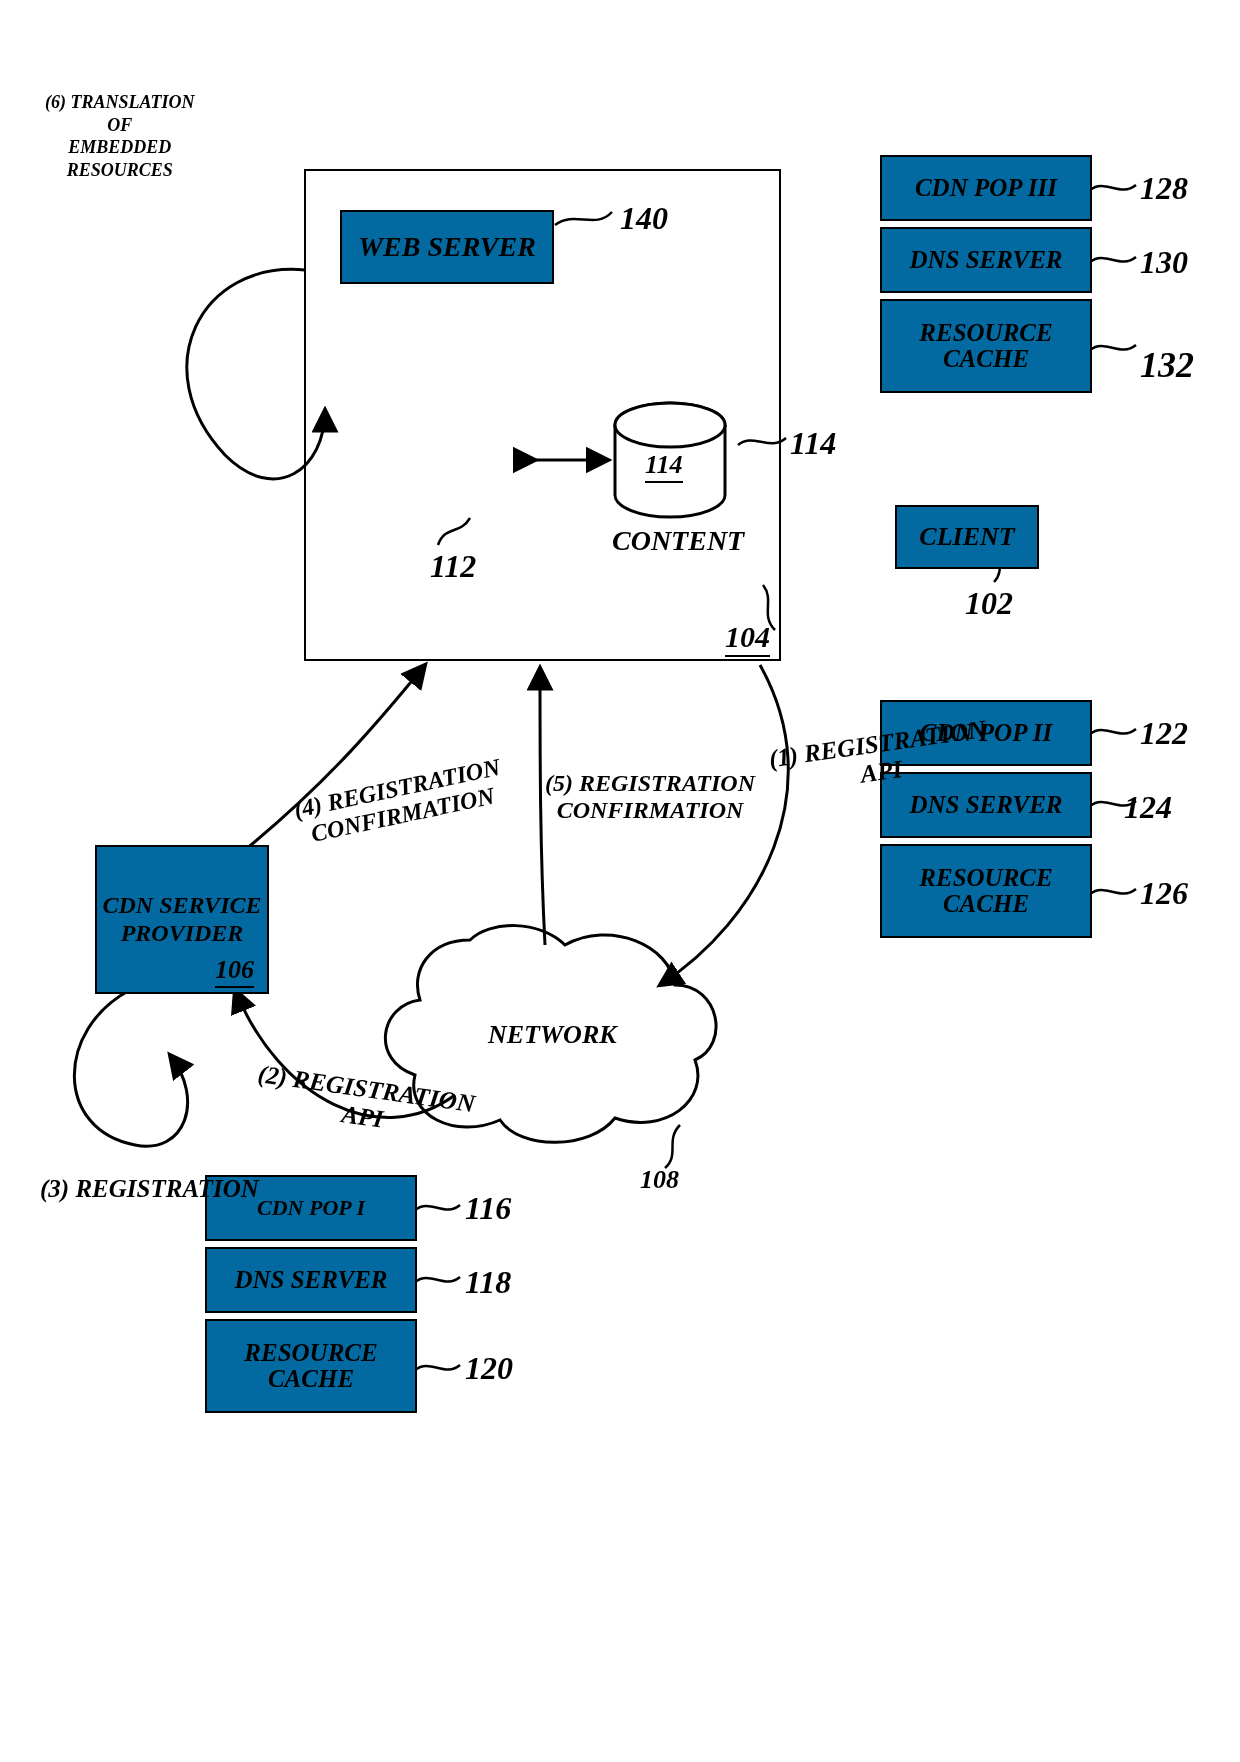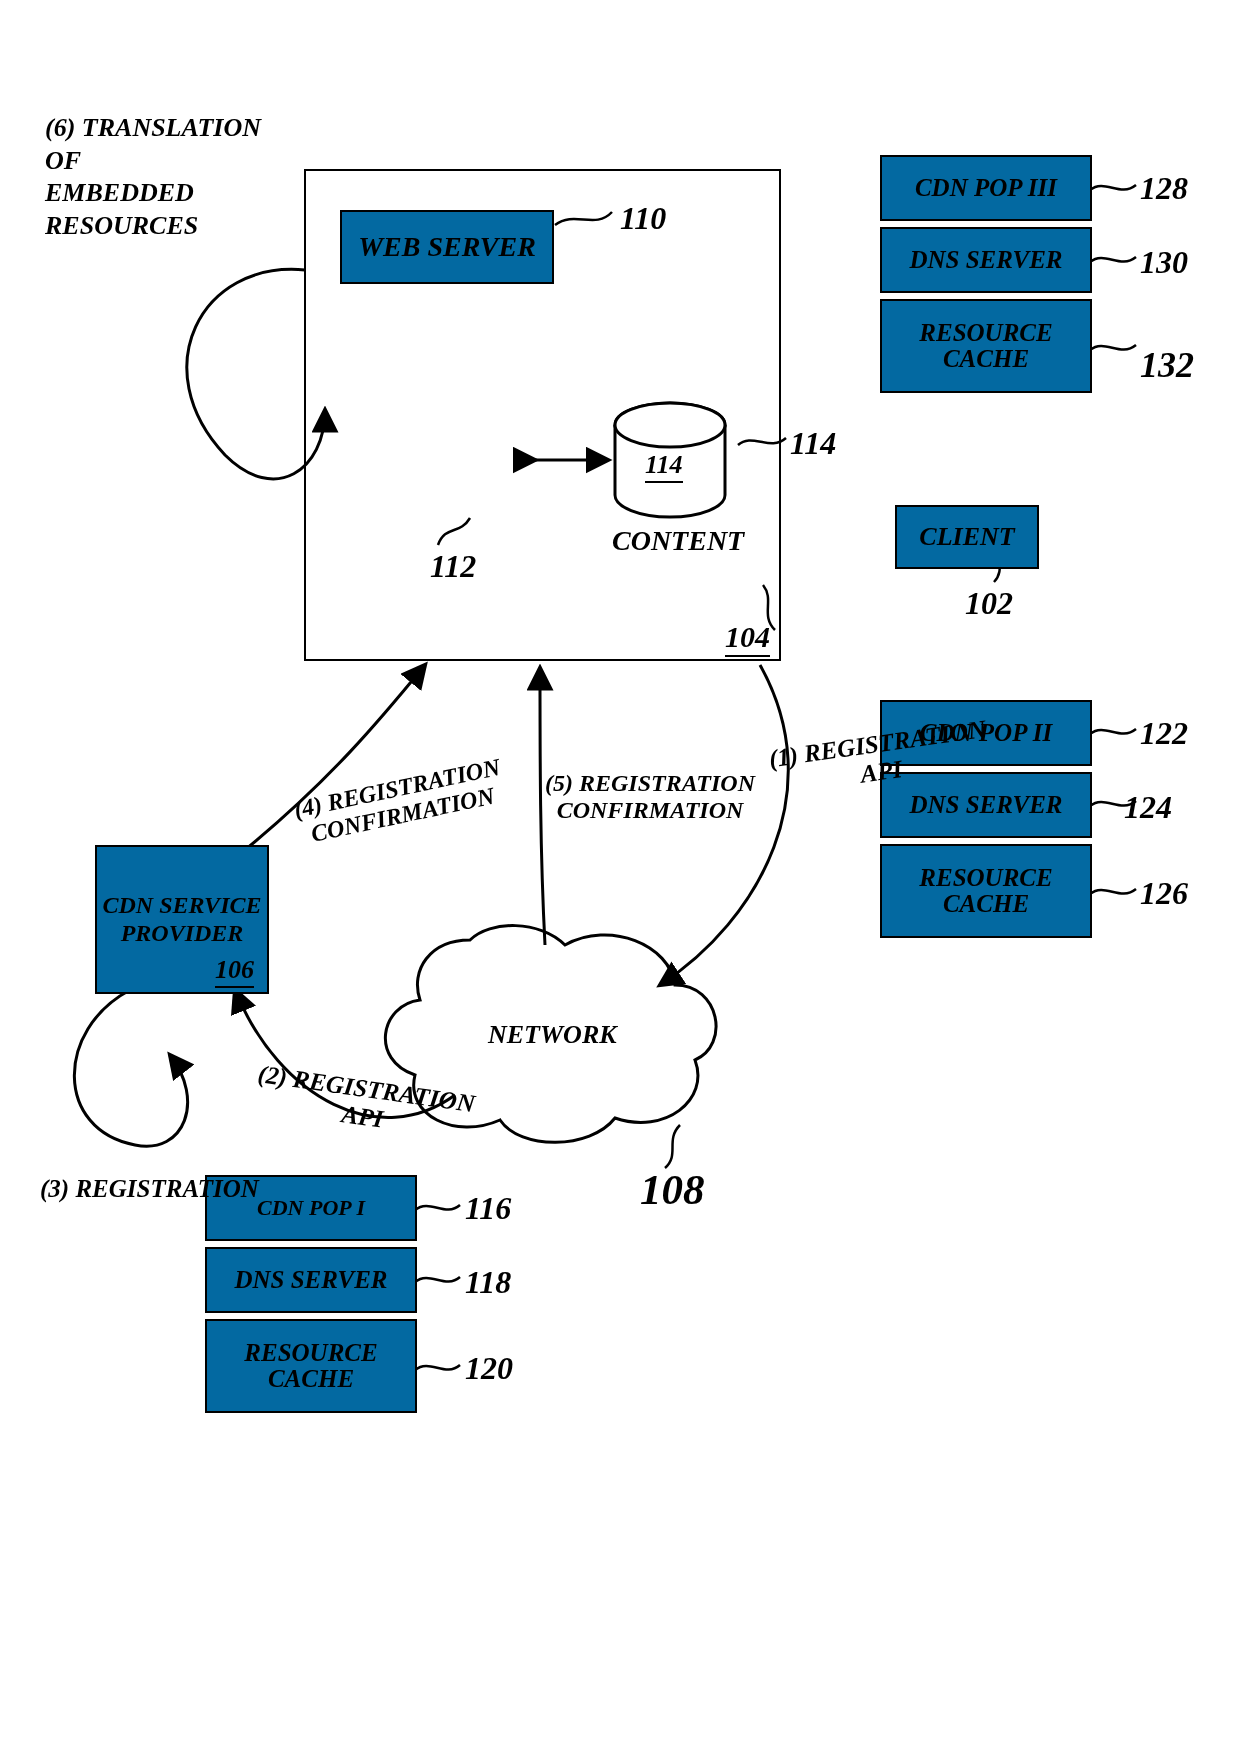--- a/index.html
+++ b/index.html
@@ -69,36 +69,36 @@
     <path d="M1090,734 C1105,722 1120,742 1136,729"></path>
     <path d="M1090,806 C1105,794 1120,814 1136,801"></path>
     <path d="M1090,894 C1105,882 1120,902 1136,889"></path>
     <path d="M415,1210 C430,1198 445,1218 460,1205"></path>
     <path d="M415,1282 C430,1270 445,1290 460,1277"></path>
     <path d="M415,1370 C430,1358 445,1378 460,1365"></path>
   </g>
 </svg>
 
 <div class="abs box" style="left:340px;top:210px;width:210px;height:70px;font-size:28px">WEB SERVER</div>
-<div class="abs ref" style="left:620px;top:200px;font-size:32px">110</div>
+<div class="abs ref" style="left:620px;top:200px;font-size:32px">140</div>
 
 <div class="abs ref" style="left:430px;top:548px;font-size:32px">112</div>
 
 <div class="abs lbl" style="left:645px;top:450px;font-size:26px"><span class="underlined">114</span></div>
 <div class="abs lbl" style="left:612px;top:525px;font-size:28px">CONTENT</div>
 <div class="abs ref" style="left:790px;top:425px;font-size:32px">114</div>
 
 <div class="abs lbl" style="left:725px;top:620px;font-size:30px"><span class="underlined">104</span></div>
 
 <div class="abs box" style="left:95px;top:845px;width:170px;height:145px;font-size:24px;line-height:1.15;white-space:pre">CDN SERVICE
 PROVIDER</div>
 <div class="abs lbl" style="left:215px;top:955px;font-size:26px"><span class="underlined">106</span></div>
 
 <div class="abs lbl" style="left:488px;top:1020px;font-size:26px">NETWORK</div>
-<div class="abs ref" style="left:640px;top:1165px;font-size:43px">108</div>
+<div class="abs ref" style="left:640px;top:1165px;font-size:26px">108</div>
 
 <div class="abs box" style="left:895px;top:505px;width:140px;height:60px;font-size:26px">CLIENT</div>
 <div class="abs ref" style="left:965px;top:585px;font-size:32px">102</div>
 
 <div class="abs box" style="left:880px;top:155px;width:208px;height:62px;font-size:25px">CDN POP III</div>
 <div class="abs box" style="left:880px;top:227px;width:208px;height:62px;font-size:25px">DNS SERVER</div>
 <div class="abs box" style="left:880px;top:299px;width:208px;height:90px;font-size:25px;line-height:1.05;white-space:pre">RESOURCE
 CACHE</div>
 <div class="abs ref" style="left:1140px;top:170px;font-size:32px">128</div>
 <div class="abs ref" style="left:1140px;top:244px;font-size:32px">130</div>
@@ -122,19 +122,19 @@
 
 <div class="abs lbl" style="left:770px;top:730px;font-size:25px;text-align:center;transform:rotate(-8deg);white-space:pre">(1) REGISTRATION
 API</div>
 <div class="abs lbl" style="left:255px;top:1075px;font-size:25px;text-align:center;transform:rotate(8deg);white-space:pre">(2) REGISTRATION
 API</div>
 <div class="abs lbl" style="left:40px;top:1175px;font-size:25px">(3) REGISTRATION</div>
 <div class="abs lbl" style="left:295px;top:775px;font-size:24px;text-align:center;transform:rotate(-12deg);white-space:pre">(4) REGISTRATION
 CONFIRMATION</div>
 <div class="abs lbl" style="left:545px;top:770px;font-size:24px;text-align:center;white-space:pre">(5) REGISTRATION
 CONFIRMATION</div>
-<div class="abs lbl" style="left:45px;top:112px;font-size:26px;white-space:pre;line-height:1.25">(6) TRANSLATION
+<div class="abs lbl" style="left:45px;top:91px;font-size:18px;text-align:center;white-space:pre;line-height:1.25">(6) TRANSLATION
 OF
 EMBEDDED
 RESOURCES</div>
 
 
 </div>
 
 </body></html>

